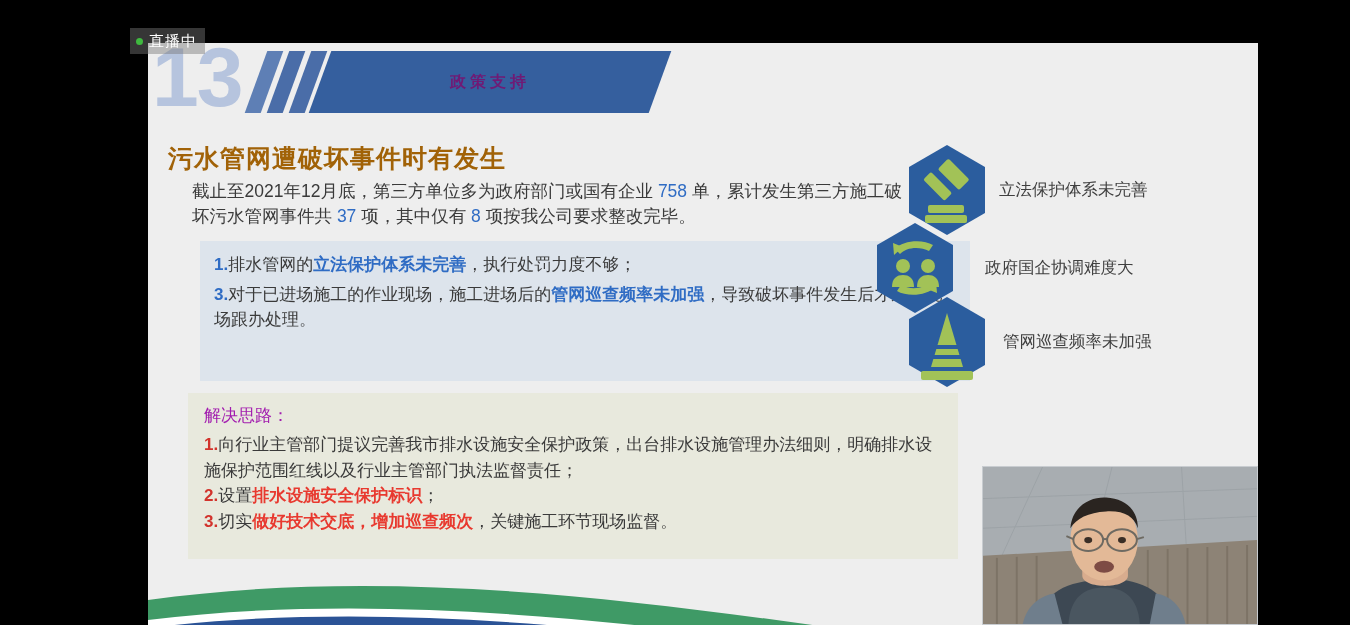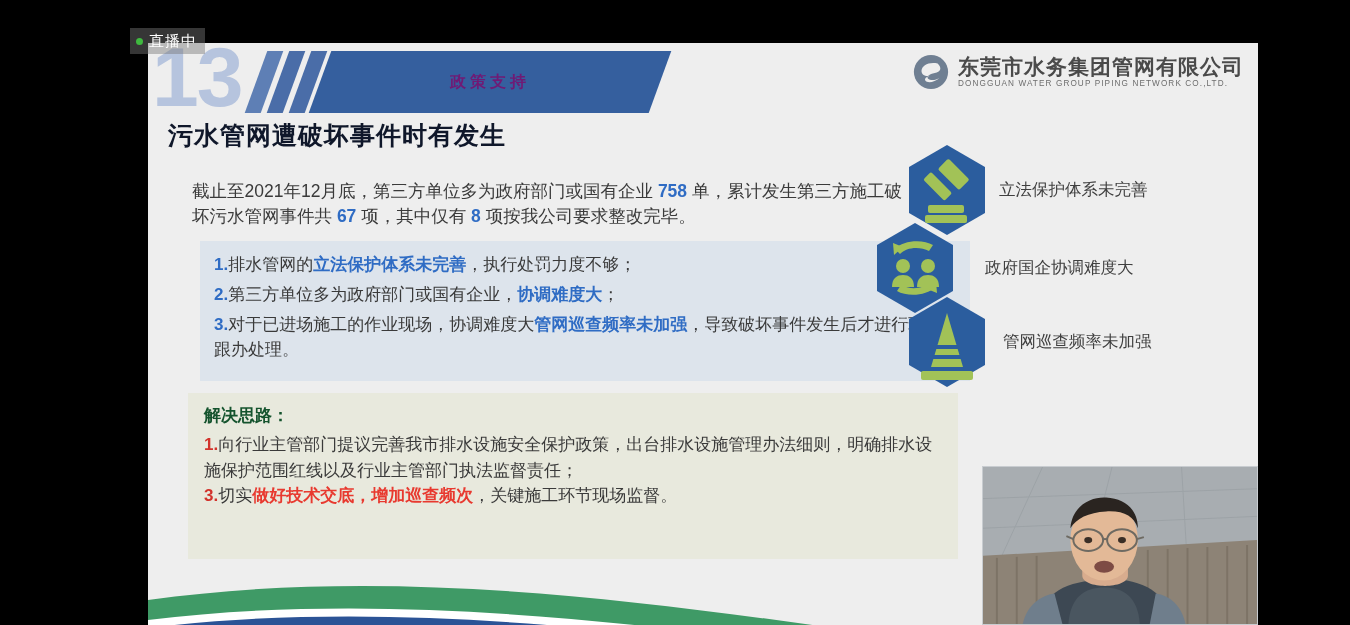--- a/index.html
+++ b/index.html
@@ -38,46 +38,46 @@
 
   
   .logo { position:absolute; right:14px; top:10px; display:flex; align-items:center; gap:8px; }
   .logo-mark { width:38px; height:38px; flex:0 0 auto; }
   .logo-txt { display:flex; flex-direction:column; line-height:1.05; }
   .logo-cn { font-size:21px; font-weight:bold; color:#4a4a4a; letter-spacing:1px; }
   .logo-en { font-size:8.2px; color:#6d6d6d; letter-spacing:1.1px; margin-top:2px; }
 
   
   .sec-title {
-    position:absolute; left:20px; top:76px;
-    font-size:25px; font-weight:bold; color:#0f172a; letter-spacing:1px;
+    position:absolute; left:20px; top:99px;
+    font-size:25px; font-weight:bold; color:#a16207; letter-spacing:1px;
   }
 
   
   .lead {
     position:absolute; left:44px; top:136px; width:710px;
     font-size:17.5px; color:#3a3a3a; line-height:1.42; text-align:justify;
   }
-  .lead b { color:#2f6cc4; font-weight:bold; }
+  .lead b { color:#2f6cc4; font-weight:normal; }
 
   
   .issues {
     position:absolute; left:52px; top:198px; width:770px; height:140px;
     background:#dde4ec; padding:12px 14px 0 14px;
   }
   .issue { font-size:17px; color:#3a3a3a; line-height:1.47; margin-bottom:5px; }
   .issue .n { color:#2f6cc4; font-weight:bold; }
   .issue .hl { color:#2f6cc4; font-weight:bold; }
 
   
   .solution {
     position:absolute; left:40px; top:350px; width:770px; height:166px;
     background:#e8e9dd; padding:11px 16px 0 16px;
   }
-  .sol-head { font-size:17px; font-weight:bold; color:#14532d; margin-bottom:5px; }
+  .sol-head { font-size:17px; font-weight:normal; color:#a21caf; margin-bottom:5px; }
   .sol-item { font-size:17px; color:#3a3a3a; line-height:1.5; }
   .sol-item .n { color:#d2332c; font-weight:bold; }
   .sol-item .hl { color:#e8392f; font-weight:bold; }
 
   
   .hexcol { position:absolute; left:725px; top:100px; width:380px; height:240px; }
   .hexrow { position:absolute; display:flex; align-items:center; }
   .hexrow.r1 { left:32px;  top:0px; }
   .hexrow.r2 { left:0px;   top:78px; }
   .hexrow.r3 { left:32px;  top:152px; }
@@ -121,53 +121,43 @@
 
     <div class="hdr">
       <div class="bignum">13</div>
       <div class="stripe s1"></div>
       <div class="stripe s2"></div>
       <div class="stripe s3"></div>
       <div class="banner"></div>
       <div class="banner-txt">政策支持</div>
     </div>
 
-    <div class="logo">
-      <svg class="logo-mark" viewBox="0 0 40 40">
-        <circle cx="20" cy="20" r="18" fill="#6f7f92"></circle>
-        <path d="M27 11 C18 9 10 13 10 19 C10 23 14 25 19 24 C15 25 13 27 14 29 C16 32 24 31 29 26 C25 29 19 29 17 27 C15 25 18 22 24 21 C30 20 32 16 27 11 Z" fill="#eeeeee"></path>
-      </svg>
-      <div class="logo-txt">
-        <div class="logo-cn">东莞市水务集团管网有限公司</div>
-        <div class="logo-en">DONGGUAN WATER GROUP PIPING NETWORK CO.,LTD.</div>
-      </div>
-    </div>
 
     <div class="sec-title">污水管网遭破坏事件时有发生</div>
 
     <div class="lead">
-      <span>截止至2021年12月底，第三方单位多为政府部门或国有企业 </span><b>758</b><span> 单，累计发生第三方施工破坏污水管网事件共 </span><b>67</b><span> 项，其中仅有 </span><b>8</b><span> 项按我公司要求整改完毕。</span>
+      <span>截止至2021年12月底，第三方单位多为政府部门或国有企业 </span><b>758</b><span> 单，累计发生第三方施工破坏污水管网事件共 </span><b>37</b><span> 项，其中仅有 </span><b>8</b><span> 项按我公司要求整改完毕。</span>
     </div>
 
     <div class="issues">
       <div class="issue">
         <span class="n">1.</span><span>排水管网的</span><span class="hl">立法保护体系未完善</span><span>，执行处罚力度不够；</span>
       </div>
       <div class="issue">
-        <span class="n">2.</span><span>第三方单位多为政府部门或国有企业，</span><span class="hl">协调难度大</span><span>；</span>
-      </div>
-      <div class="issue">
-        <span class="n">3.</span><span>对于已进场施工的作业现场，协调难度大</span><span class="hl">管网巡查频率未加强</span><span>，导致破坏事件发生后才进行现场跟办处理。</span>
+        <span class="n">3.</span><span>对于已进场施工的作业现场，施工进场后的</span><span class="hl">管网巡查频率未加强</span><span>，导致破坏事件发生后才进行现场跟办处理。</span>
       </div>
     </div>
 
     <div class="solution">
       <div class="sol-head">解决思路：</div>
       <div class="sol-item">
         <span class="n">1.</span><span>向行业主管部门提议完善我市排水设施安全保护政策，出台排水设施管理办法细则，明确排水设施保护范围红线以及行业主管部门执法监督责任；</span><span class="hl"></span><span></span>
+      </div>
+      <div class="sol-item">
+        <span class="n">2.</span><span>设置</span><span class="hl">排水设施安全保护标识</span><span>；</span>
       </div>
       <div class="sol-item">
         <span class="n">3.</span><span>切实</span><span class="hl">做好技术交底，增加巡查频次</span><span>，关键施工环节现场监督。</span>
       </div>
     </div>
 
     <div class="hexcol">
 
       <div class="hexrow r1">
         <svg class="hex" viewBox="0 0 84 94">

